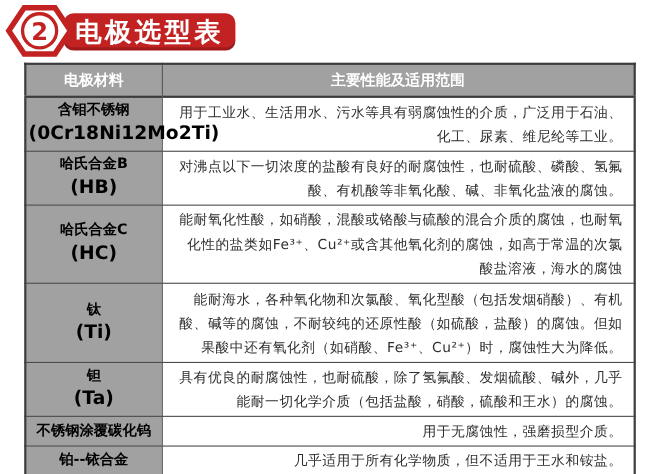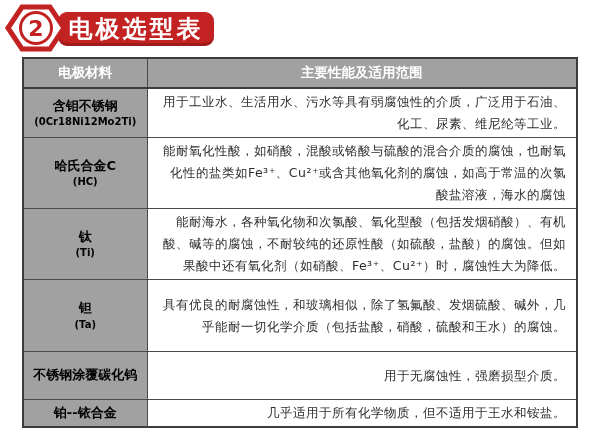--- a/index.html
+++ b/index.html
@@ -39,21 +39,21 @@
     font-size:13.5px;font-weight:bold;text-align:center;
     border-bottom:2px solid #3c3c3c;
     margin-left:48px;
   }
   .etable th.col-material{width:124px;}
   td.material{
     background:var(--gray-cell);color:#000000;text-align:center;
     font-weight:bold;font-size:13px;line-height:1.4;
     padding:2px 2px;vertical-align:middle;
   }
-  td.material .sub{font-size:10px;}
+  td.material .sub{font-size:17px;}
   td.desc{
     padding:2px 10px;font-size:12.5px;color:var(--text);
     line-height:22px;text-align:right;vertical-align:middle;
     letter-spacing:0.5px;
   }
   tbody tr:nth-child(1) td{height:46px;}
   tbody tr:nth-child(2) td{height:47px;}
   tbody tr:nth-child(3) td{height:64px;}
   tbody tr:nth-child(4) td{height:72px;}
   tbody tr:nth-child(5) td{height:48px;}
@@ -86,38 +86,45 @@
   <tbody id="table-body">
       <tr>
         <td class="material">
           <div>含钼不锈钢</div>
           <div class="sub">(0Cr18Ni12Mo2Ti)</div>
         </td>
         <td class="desc">用于工业水、生活用水、污水等具有弱腐蚀性的介质，广泛用于石油、化工、尿素、维尼纶等工业。</td>
       </tr>
       <tr>
         <td class="material">
+          <div>哈氏合金B</div>
+          <div class="sub">(HB)</div>
+        </td>
+        <td class="desc">对沸点以下一切浓度的盐酸有良好的耐腐蚀性，也耐硫酸、磷酸、氢氟酸、有机酸等非氧化酸、碱、非氧化盐液的腐蚀。</td>
+      </tr>
+      <tr>
+        <td class="material">
           <div>哈氏合金C</div>
           <div class="sub">(HC)</div>
         </td>
         <td class="desc">能耐氧化性酸，如硝酸，混酸或铬酸与硫酸的混合介质的腐蚀，也耐氧化性的盐类如Fe³⁺、Cu²⁺或含其他氧化剂的腐蚀，如高于常温的次氯酸盐溶液，海水的腐蚀</td>
       </tr>
       <tr>
         <td class="material">
           <div>钛</div>
           <div class="sub">(Ti)</div>
         </td>
         <td class="desc">能耐海水，各种氧化物和次氯酸、氧化型酸（包括发烟硝酸）、有机酸、碱等的腐蚀，不耐较纯的还原性酸（如硫酸，盐酸）的腐蚀。但如果酸中还有氧化剂（如硝酸、Fe³⁺、Cu²⁺）时，腐蚀性大为降低。</td>
       </tr>
       <tr>
         <td class="material">
           <div>钽</div>
           <div class="sub">(Ta)</div>
         </td>
-        <td class="desc">具有优良的耐腐蚀性，和玻璃相似，除了氢氟酸、发烟硫酸、碱外，几乎能耐一切化学介质（包括盐酸，硝酸，硫酸和王水）的腐蚀。</td>
+        <td class="desc">具有优良的耐腐蚀性，也耐硫酸，除了氢氟酸、发烟硫酸、碱外，几乎能耐一切化学介质（包括盐酸，硝酸，硫酸和王水）的腐蚀。</td>
       </tr>
       <tr>
         <td class="material">
           <div>不锈钢涂覆碳化钨</div>
         </td>
         <td class="desc">用于无腐蚀性，强磨损型介质。</td>
       </tr>
       <tr>
         <td class="material">
           <div>铂--铱合金</div>

